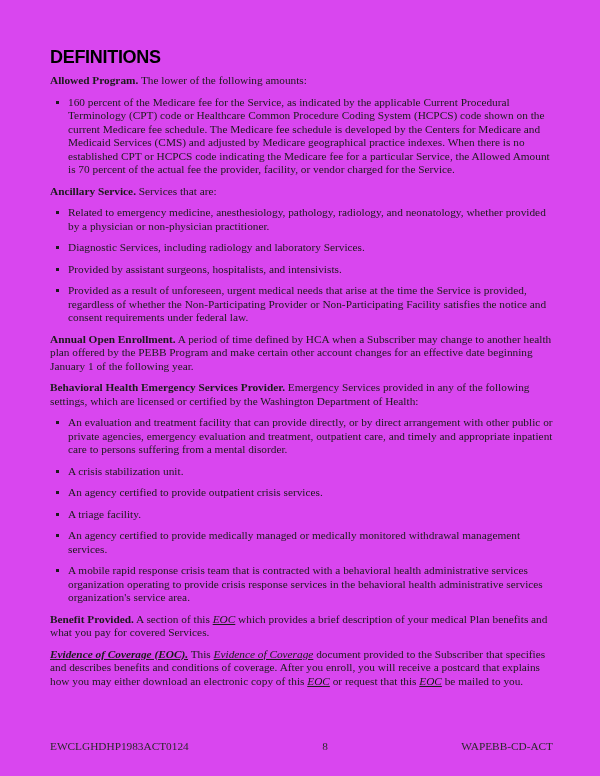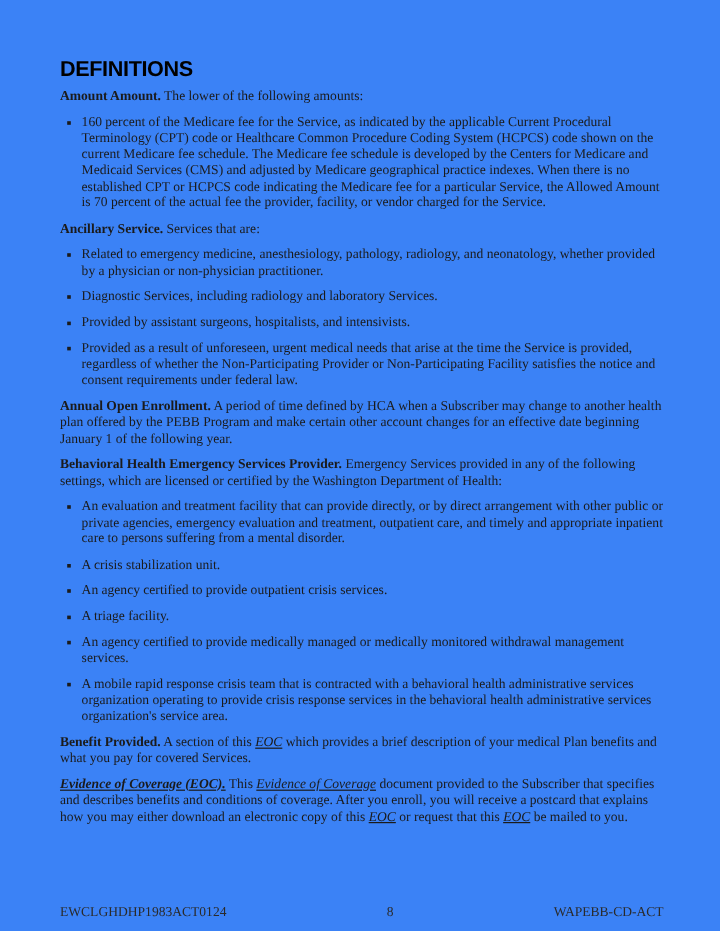--- a/index.html
+++ b/index.html
@@ -1,21 +1,21 @@
 <!DOCTYPE html>
 <html><head>
 <meta charset="utf-8">
 <style>
   html, body { margin: 0; padding: 0; background: #e8e8e8; }
   .page {
     position: relative;
     width: 600px;
     height: 776px;
     margin: 0 auto;
-    background: #3b82f6;
+    background: #d946ef;
     box-sizing: border-box;
     padding: 46px 47px 0 50px;
     font-family: "Liberation Serif", serif;
     font-size: 11.3px;
     line-height: 13.5px;
     color: #1b1b1b;
     overflow: hidden;
   }
   .title {
     font-family: "Liberation Sans", sans-serif;
@@ -39,35 +39,35 @@
     width: 3px;
     height: 3px;
     background: #1b1b1b;
   }
   .b { font-weight: bold; }
   .i { font-style: italic; text-decoration: underline; }
   .footer {
     position: absolute;
     left: 50px;
     right: 47px;
-    bottom: 9px;
+    bottom: 23px;
     display: flex;
     justify-content: space-between;
     align-items: baseline;
     font-size: 11.3px;
     color: #2a2a2a;
   }
 </style>
 </head>
 <body>
 
 <div class="page">
   <h1 class="title">DEFINITIONS</h1>
   <div class="content">
-      <div class="para"><span class="b">Amount Amount.</span><span> The lower of the following amounts:</span></div>
+      <div class="para"><span class="b">Allowed Program.</span><span> The lower of the following amounts:</span></div>
       <div class="bullet"><span class="marker"></span><span>160 percent of the Medicare fee for the Service, as indicated by the applicable Current Procedural Terminology (CPT) code or Healthcare Common Procedure Coding System (HCPCS) code shown on the current Medicare fee schedule. The Medicare fee schedule is developed by the Centers for Medicare and Medicaid Services (CMS) and adjusted by Medicare geographical practice indexes. When there is no established CPT or HCPCS code indicating the Medicare fee for a particular Service, the Allowed Amount is 70 percent of the actual fee the provider, facility, or vendor charged for the Service.</span></div>
       <div class="para"><span class="b">Ancillary Service.</span><span> Services that are:</span></div>
       <div class="bullet"><span class="marker"></span><span>Related to emergency medicine, anesthesiology, pathology, radiology, and neonatology, whether provided by a physician or non-physician practitioner.</span></div>
       <div class="bullet"><span class="marker"></span><span>Diagnostic Services, including radiology and laboratory Services.</span></div>
       <div class="bullet"><span class="marker"></span><span>Provided by assistant surgeons, hospitalists, and intensivists.</span></div>
       <div class="bullet"><span class="marker"></span><span>Provided as a result of unforeseen, urgent medical needs that arise at the time the Service is provided, regardless of whether the Non-Participating Provider or Non-Participating Facility satisfies the notice and consent requirements under federal law.</span></div>
       <div class="para"><span class="b">Annual Open Enrollment.</span><span> A period of time defined by HCA when a Subscriber may change to another health plan offered by the PEBB Program and make certain other account changes for an effective date beginning January 1 of the following year.</span></div>
       <div class="para"><span class="b">Behavioral Health Emergency Services Provider.</span><span> Emergency Services provided in any of the following settings, which are licensed or certified by the Washington Department of Health:</span></div>
       <div class="bullet"><span class="marker"></span><span>An evaluation and treatment facility that can provide directly, or by direct arrangement with other public or private agencies, emergency evaluation and treatment, outpatient care, and timely and appropriate inpatient care to persons suffering from a mental disorder.</span></div>
       <div class="bullet"><span class="marker"></span><span>A crisis stabilization unit.</span></div>

